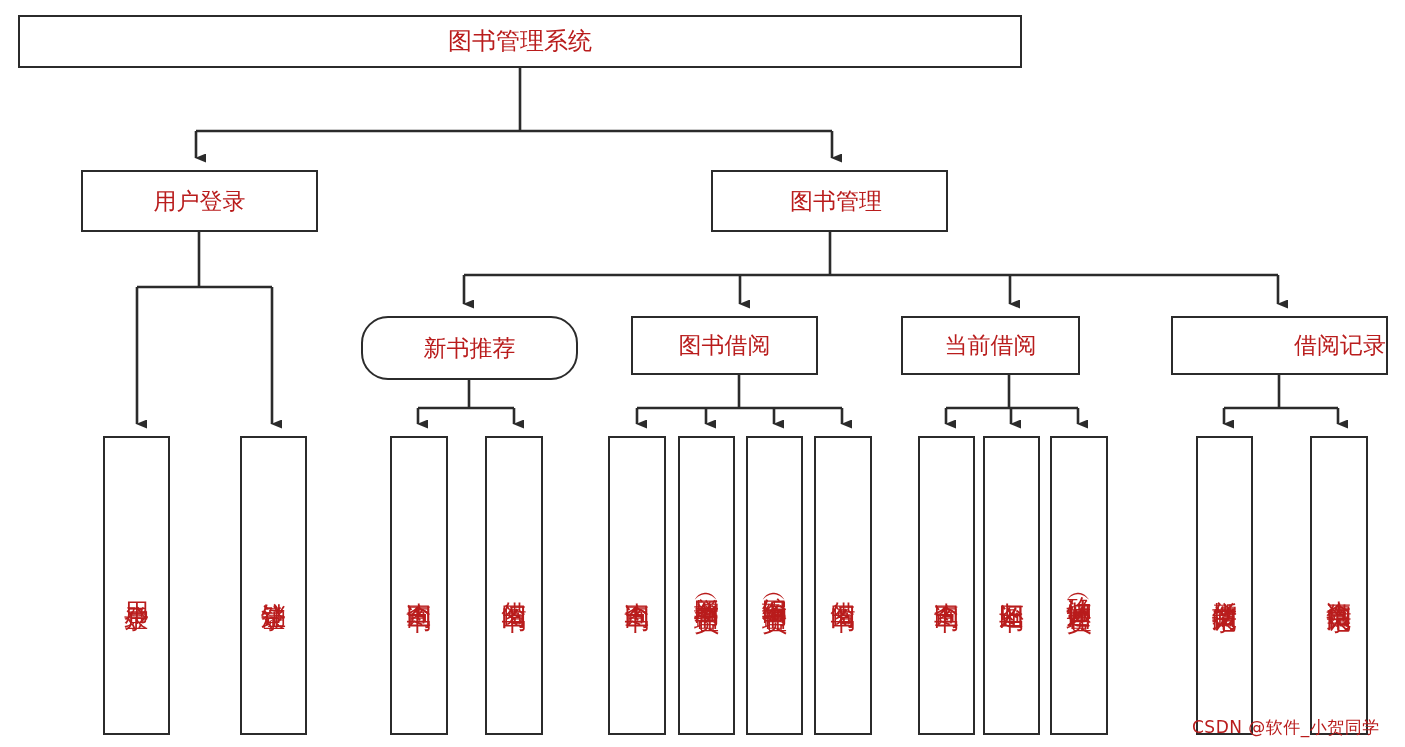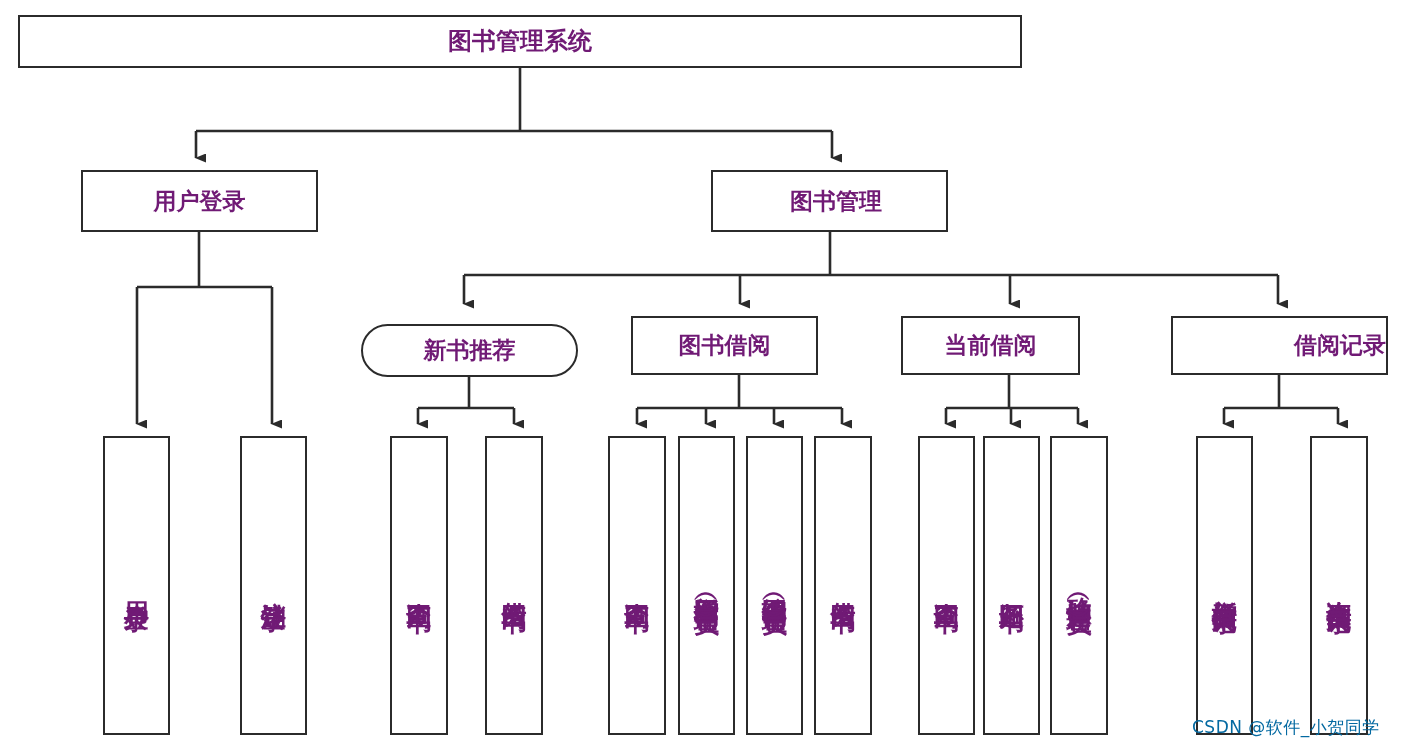--- a/index.html
+++ b/index.html
@@ -27,22 +27,21 @@
     pointer-events: none;
   }
   .node {
     position: absolute;
     box-sizing: border-box;
     border: 2.5px solid #2b2b2b;
     background: #ffffff;
     display: flex;
     align-items: center;
     justify-content: center;
-    color: #701a75;
-    font-weight: bold;
+    color: #b91c1c;
   }
   .node .label {
     text-align: center;
     line-height: 1.15;
     white-space: nowrap;
   }
   
   .node.horiz .label {
     font-size: 23px;
   }
@@ -58,21 +57,21 @@
     writing-mode: vertical-rl;
     text-orientation: upright;
     font-size: 25px;
     letter-spacing: 2px;
     line-height: 1;
     white-space: nowrap;
   }
   .watermark {
     position: absolute;
     font-size: 17px;
-    color: #0369a1;
+    color: #b91c1c;
     white-space: nowrap;
     letter-spacing: 0.5px;
   }
 </style>
 </head>
 <body>
 
 <div id="canvas">
 
   <svg id="edges" viewBox="0 0 1405 747" xmlns="http://www.w3.org/2000/svg">
@@ -129,21 +128,21 @@
     <span class="label">图书管理系统</span>
   </div>
 
   <div class="node horiz" style="left:81px; top:170px; width:237px; height:62px;">
     <span class="label">用户登录</span>
   </div>
   <div class="node horiz" style="left:711px; top:170px; width:237px; height:62px;padding-left:13px;">
     <span class="label">图书管理</span>
   </div>
 
-  <div class="node horiz" style="left:361px; top:324px; width:217px; height:53px;border-radius:27px;">
+  <div class="node horiz" style="left:361px; top:316px; width:217px; height:64px;border-radius:27px;">
     <span class="label">新书推荐</span>
   </div>
   <div class="node horiz" style="left:631px; top:316px; width:187px; height:59px;">
     <span class="label">图书借阅</span>
   </div>
   <div class="node horiz" style="left:901px; top:316px; width:179px; height:59px;">
     <span class="label">当前借阅</span>
   </div>
   <div class="node horiz" style="left:1171px; top:316px; width:217px; height:59px;justify-content:flex-end;">
     <span class="label">借阅记录</span>

